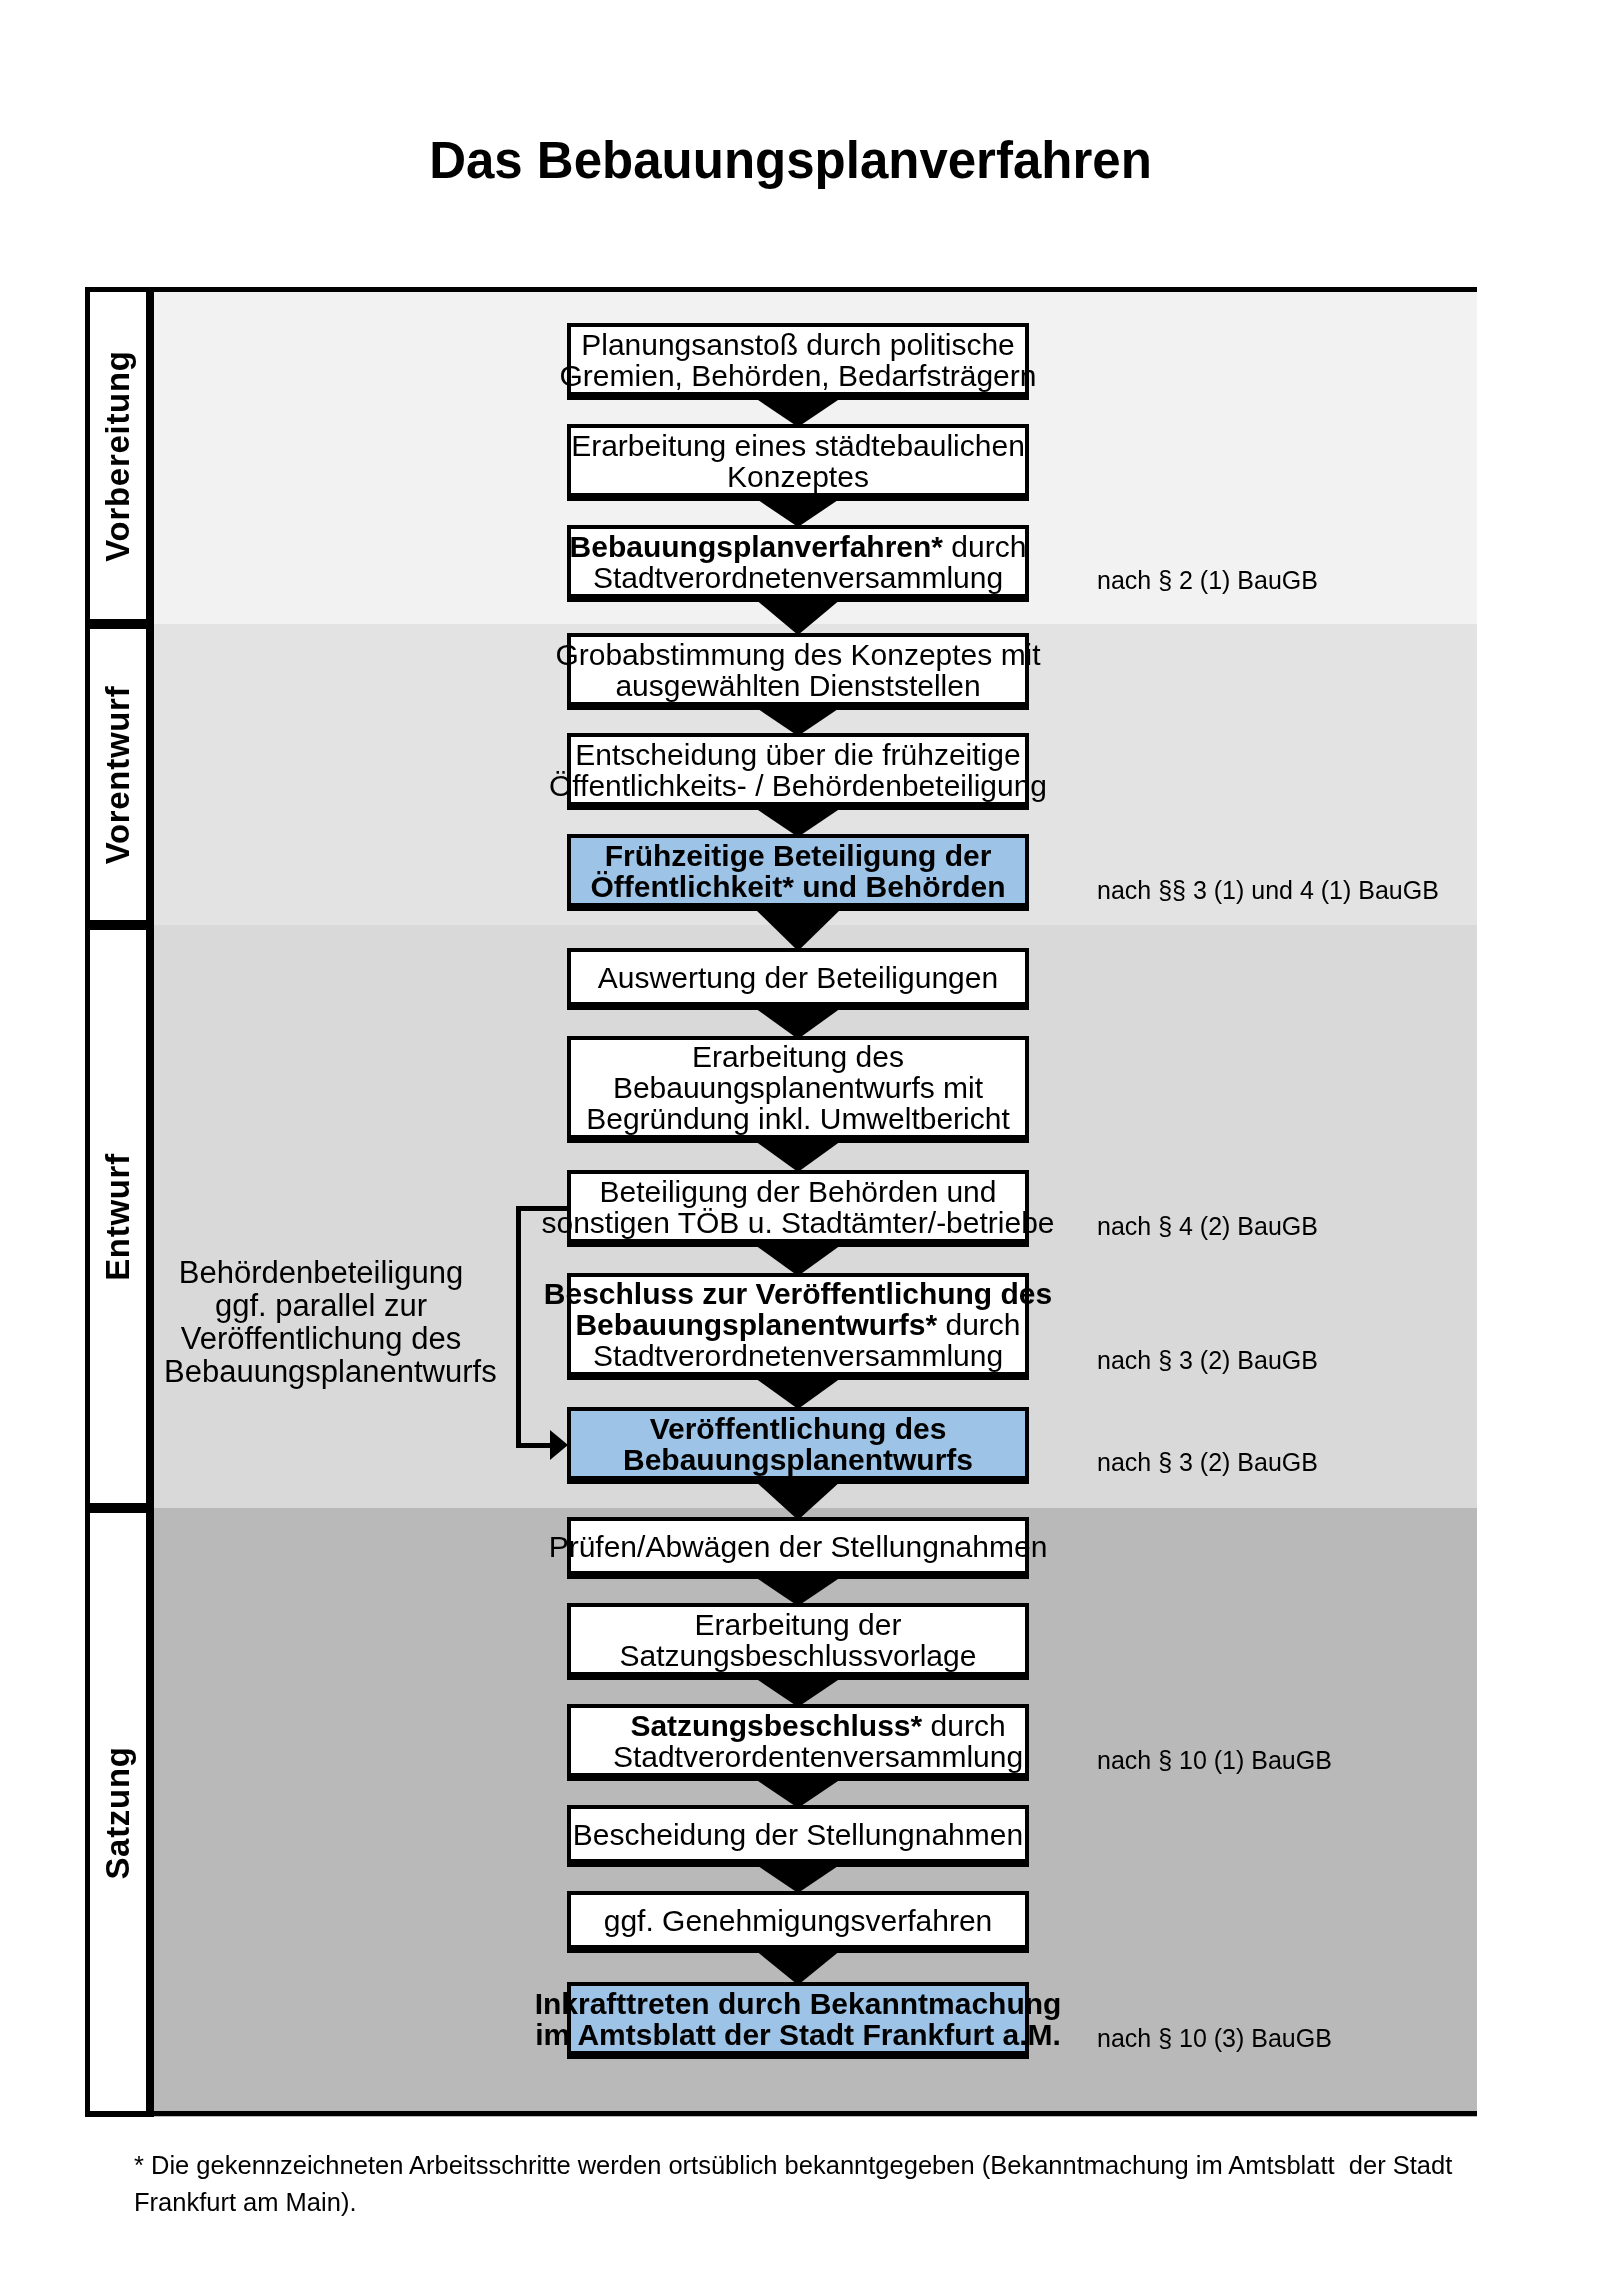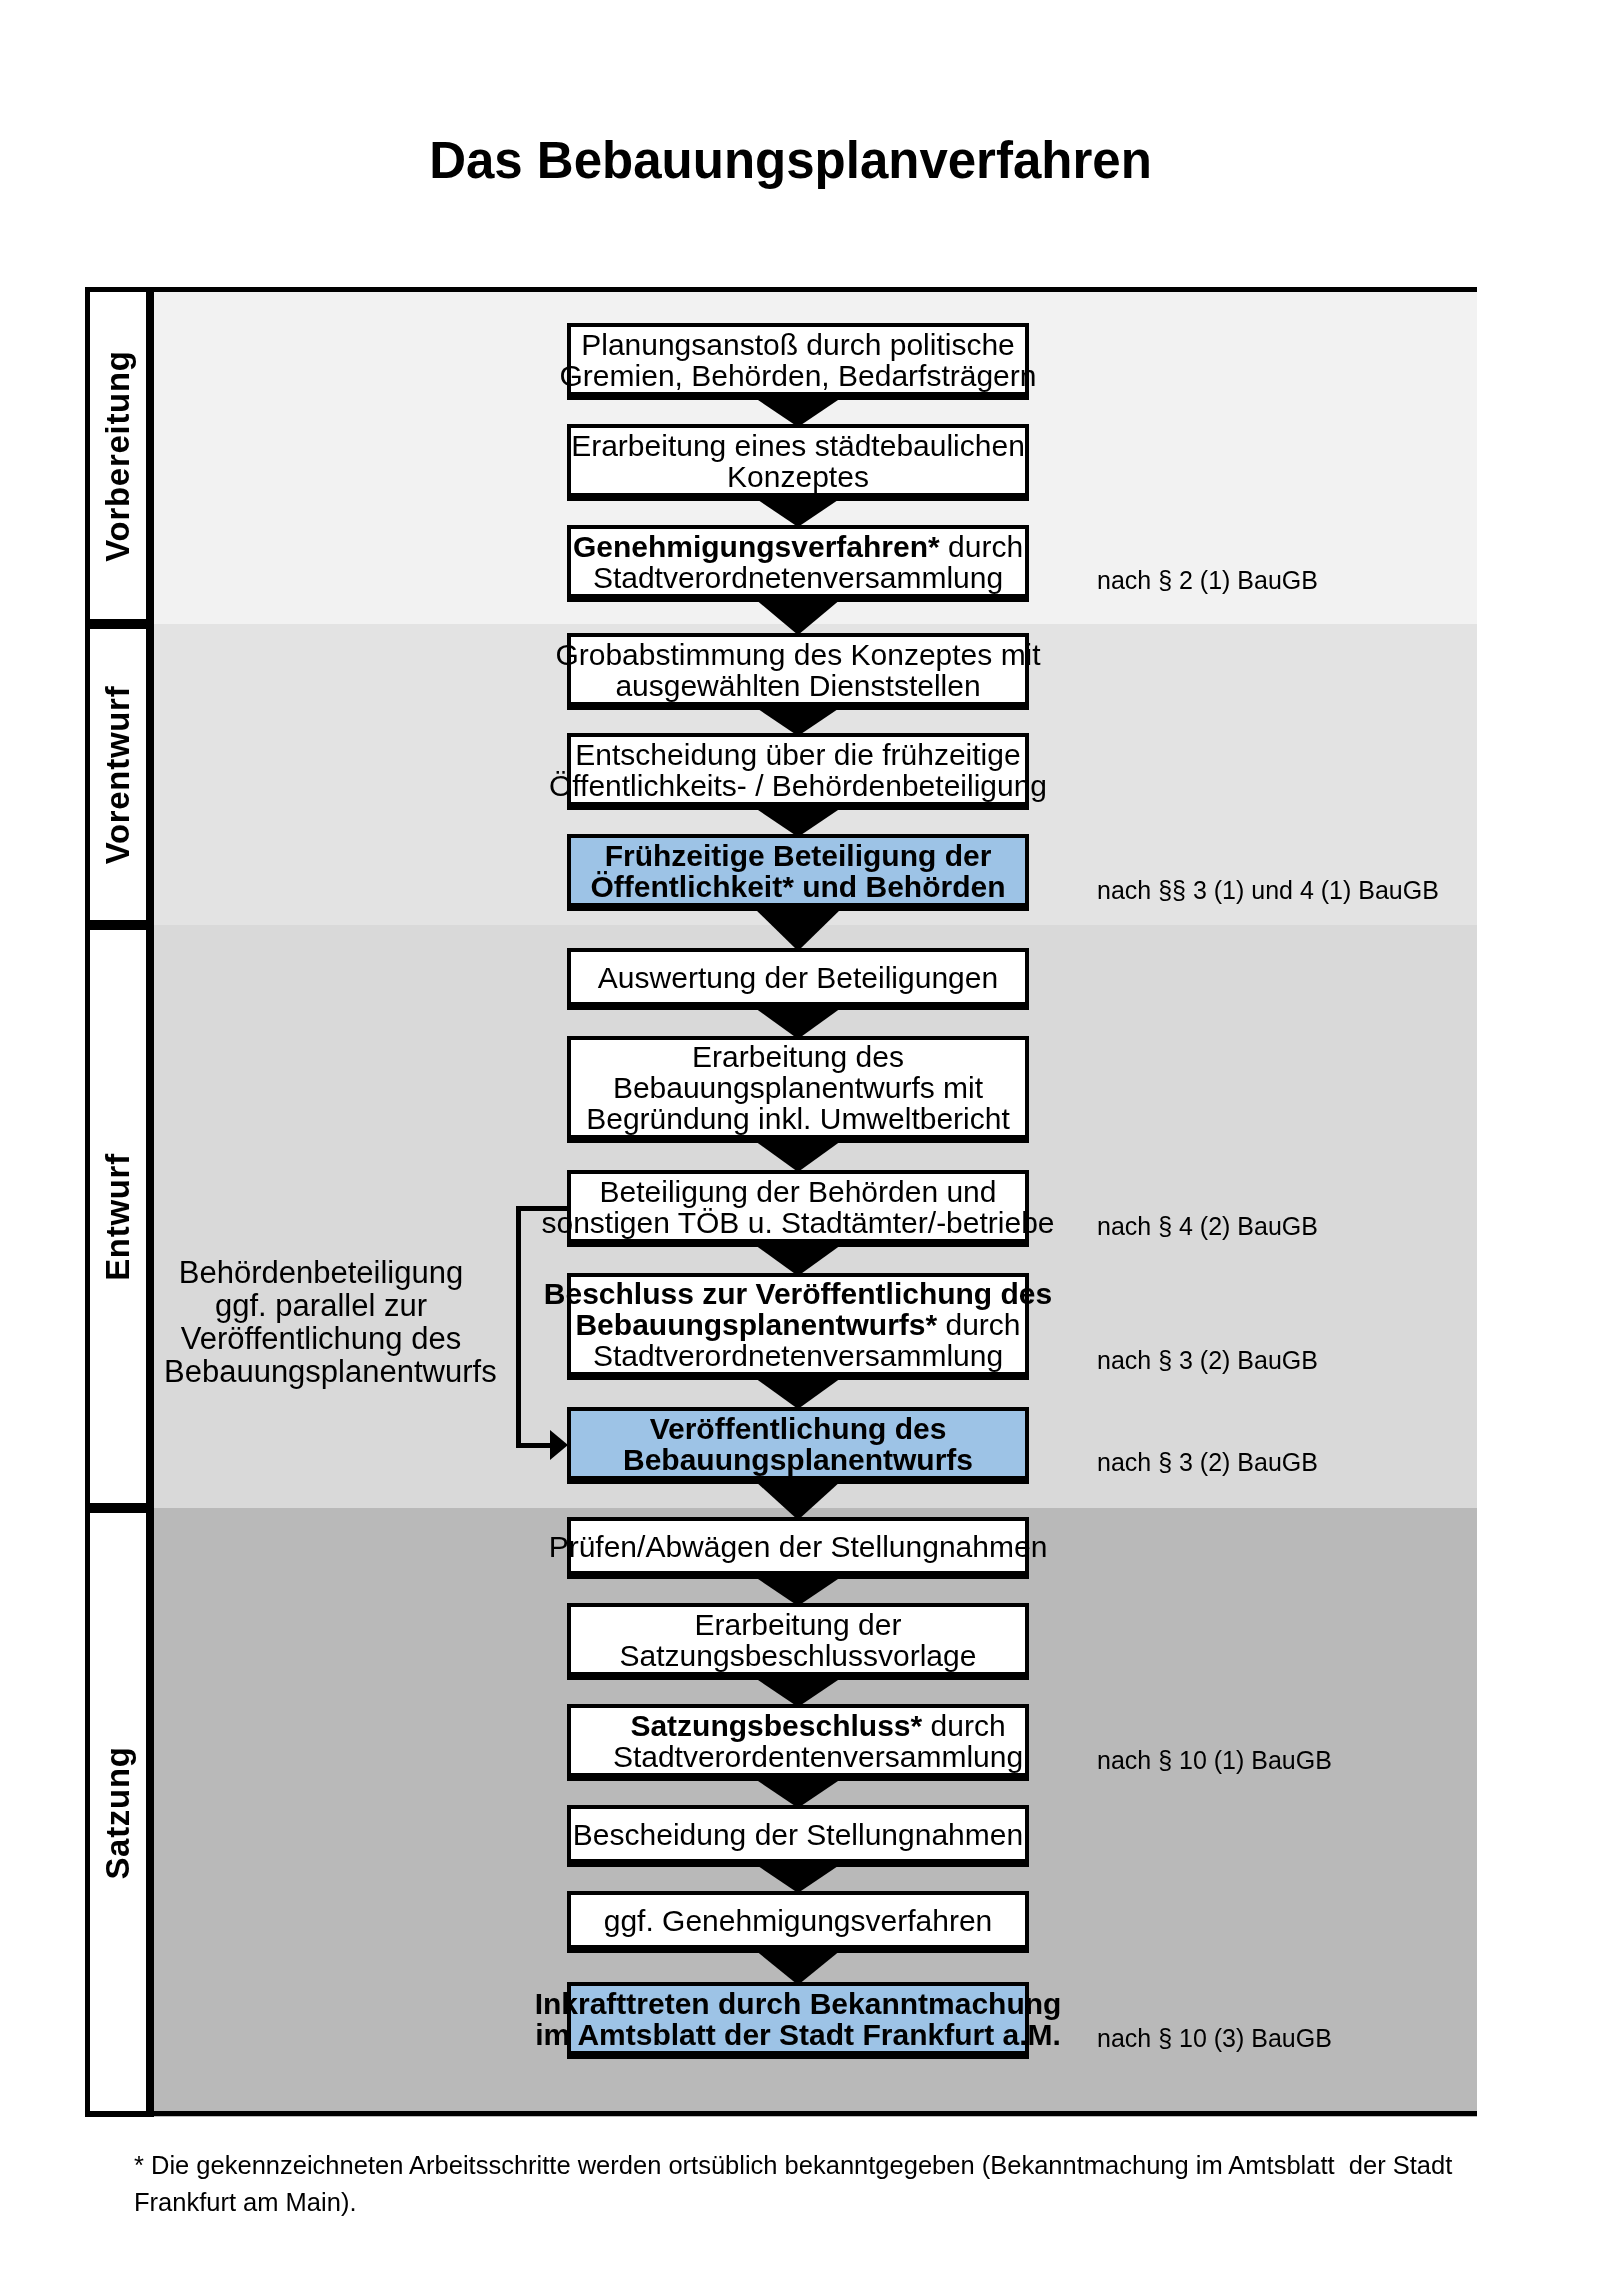--- a/index.html
+++ b/index.html
@@ -147,21 +147,21 @@
   <div id="boxes-layer">
       <div class="flow-box" style="top: 311px; height: 77px;">
         <div class="box-line"><span>Planungsanstoß durch politische</span></div>
         <div class="box-line"><span>Gremien, Behörden, Bedarfsträgern</span></div>
       </div>
       <div class="flow-box" style="top: 412px; height: 77px;">
         <div class="box-line"><span>Erarbeitung eines städtebaulichen</span></div>
         <div class="box-line"><span>Konzeptes</span></div>
       </div>
       <div class="flow-box" style="top: 513px; height: 77px;">
-        <div class="box-line"><span class="bold">Genehmigungsverfahren*</span><span> durch</span></div>
+        <div class="box-line"><span class="bold">Bebauungsplanverfahren*</span><span> durch</span></div>
         <div class="box-line"><span>Stadtverordnetenversammlung</span></div>
       </div>
       <div class="flow-box" style="top: 621px; height: 77px;">
         <div class="box-line"><span>Grobabstimmung des Konzeptes mit</span></div>
         <div class="box-line"><span>ausgewählten Dienststellen</span></div>
       </div>
       <div class="flow-box" style="top: 721px; height: 77px;">
         <div class="box-line"><span>Entscheidung über die frühzeitige</span></div>
         <div class="box-line"><span>Öffentlichkeits- / Behördenbeteiligung</span></div>
       </div>

